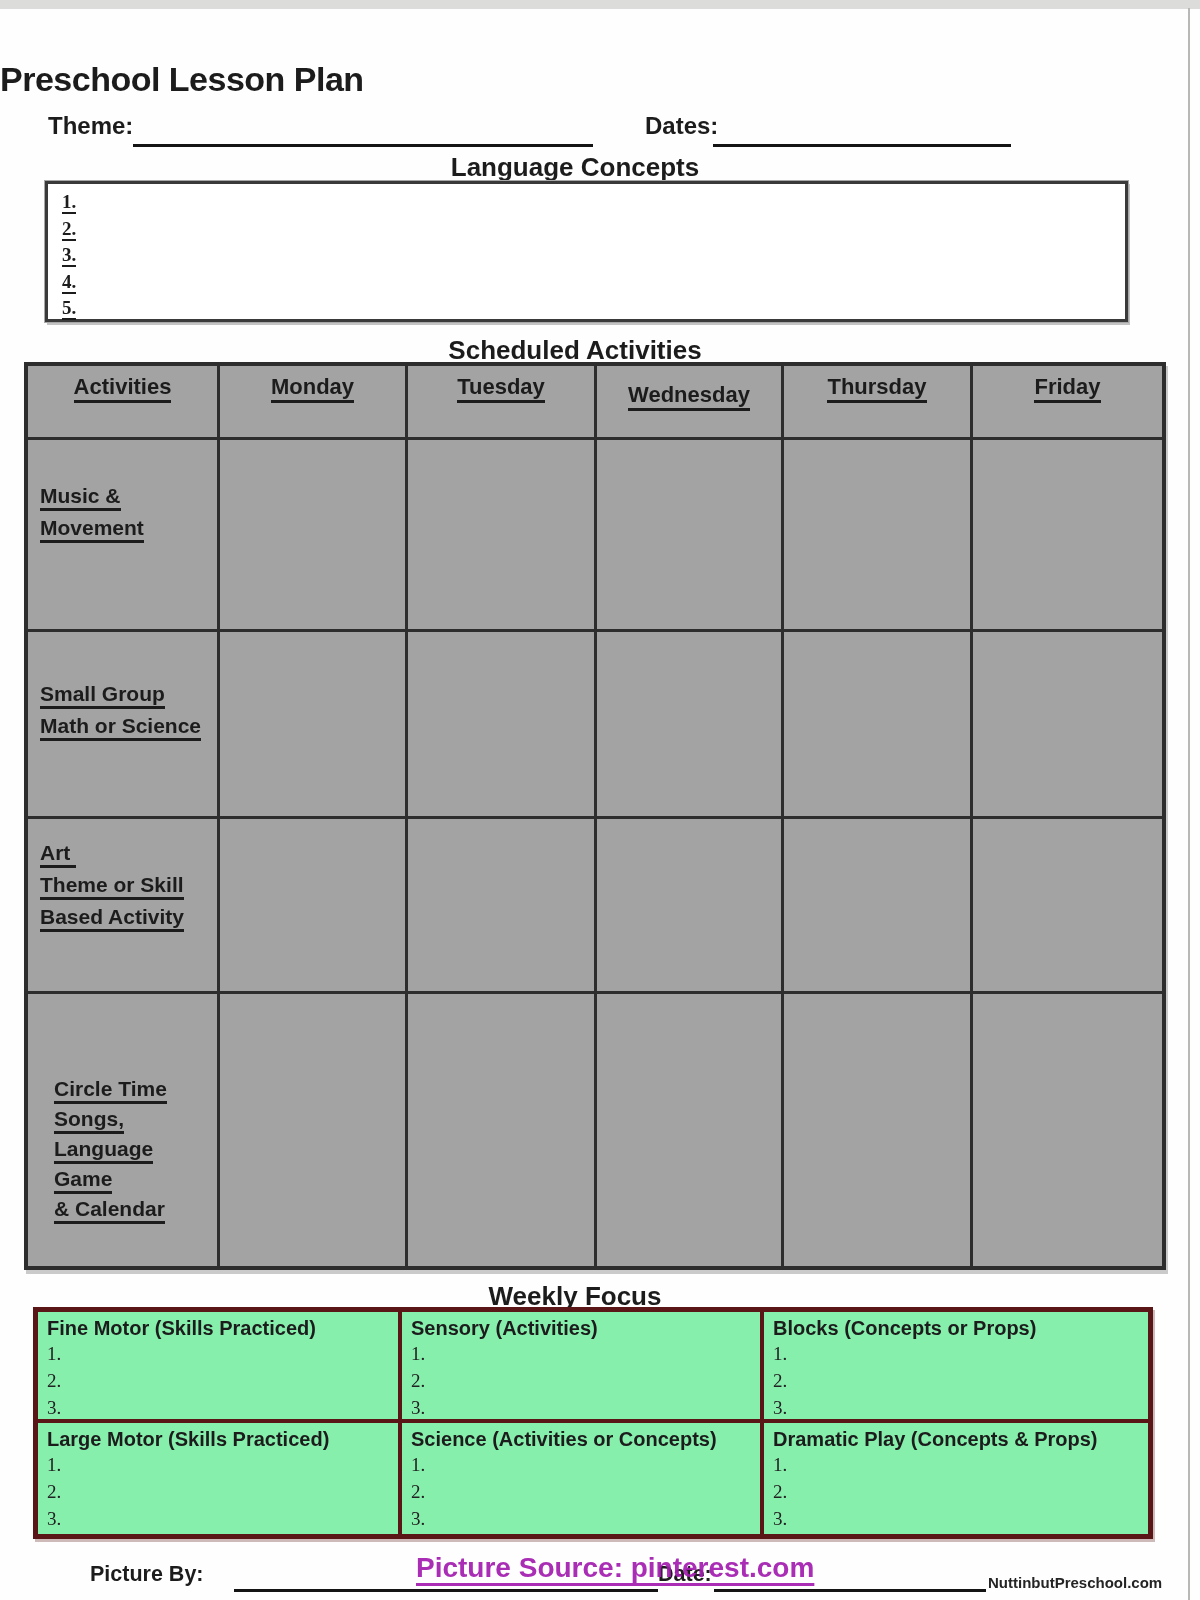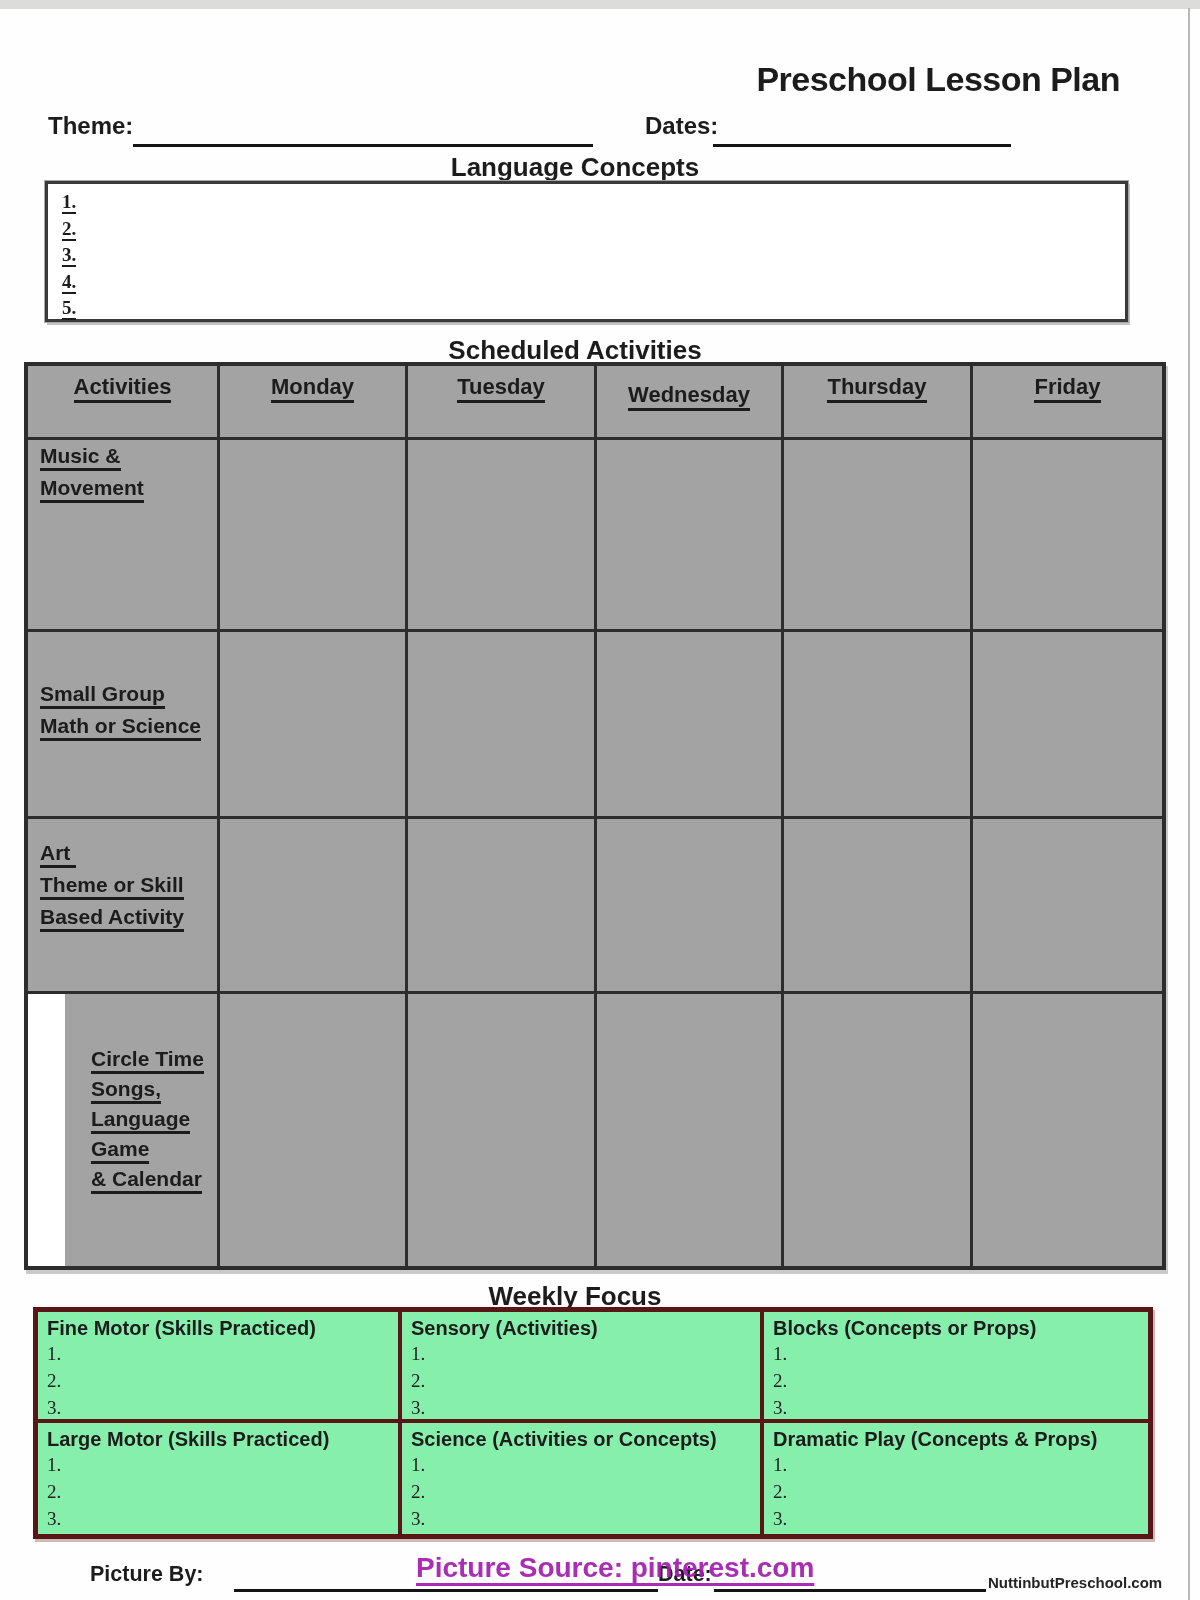--- a/index.html
+++ b/index.html
@@ -1,21 +1,21 @@
 <!DOCTYPE html>
 <html><head>
 <meta charset="utf-8">
 <style>
   html,body{margin:0;padding:0;}
   body{width:1200px;height:1600px;background:#fbfbfa;font-family:"Liberation Sans",sans-serif;color:#1c1c1c;}
   .page{position:relative;width:1200px;height:1600px;background:#fefefe;overflow:hidden;}
   .edge-top{position:absolute;left:0;top:0;width:1200px;height:9px;background:#dcdcda;}
   .edge-right{position:absolute;left:1188px;top:8px;width:2px;height:1592px;background:#b8b8b6;}
 
-  .title{position:absolute;left:0;top:60px;width:1120px;text-align:right;font-size:34px;font-weight:bold;letter-spacing:-0.5px;}
+  .title{position:absolute;left:0;top:60px;width:1120px;text-align:left;font-size:34px;font-weight:bold;letter-spacing:-0.5px;}
 
   .label{font-weight:bold;font-size:24px;}
   .theme-label{position:absolute;left:48px;top:112px;}
   .dates-label{position:absolute;left:645px;top:112px;}
   .fill-line{position:absolute;border-bottom:3px solid #141414;height:32px;top:112px;}
   .theme-line{left:133px;width:460px;}
   .dates-line{left:713px;width:298px;}
 
   .section-heading{position:absolute;left:0;width:1150px;text-align:center;font-size:26px;font-weight:bold;}
   .section-heading .u{border-bottom:3px solid #1c1c1c;padding-bottom:1px;}
@@ -35,24 +35,24 @@
                border:4px solid #2d2d2d;background:#fff;
                box-shadow:2px 4px 0 rgba(125,125,125,.4);}
   .cell{box-sizing:border-box;border-right:3px solid #2d2d2d;border-bottom:3px solid #2d2d2d;background:#a3a3a3;}
   .cell.last-col{border-right:none;}
   .cell.last-row{border-bottom:none;}
   .hdr{text-align:center;font-size:22px;font-weight:bold;padding-top:8px;}
   .hdr.wed{padding-top:16px;}
   .hdr .u,.rowlab .u{border-bottom:3px solid #1c1c1c;padding-bottom:1px;white-space:pre;}
   .rowlab{font-size:21px;font-weight:bold;padding-left:12px;}
   .rowlab div{line-height:32px;}
-  .rl-music{}
+  .rl-music{padding-top:40px;}
   .rl-small{padding-top:46px;}
   .rl-art{padding-top:18px;}
-  .rl-circle{padding-top:50px;padding-left:26px;margin-left:37px;}
+  .rl-circle{padding-top:80px;padding-left:26px;}
   .rl-circle div{line-height:30px;}
 
   .focus-box{position:absolute;left:33px;top:1307px;display:grid;
              grid-template-columns:364px 362px 384px;grid-template-rows:111px 111px;
              border:5px solid #5a1616;background:#fff;
              box-shadow:2px 3px 0 rgba(150,105,105,.45);}
   .fcell{box-sizing:border-box;border-right:4px solid #5a1616;border-bottom:4px solid #5a1616;
          padding:4px 6px 0 9px;background:#86efac;}
   .fcell.last-col{border-right:none;}
   .fcell.last-row{border-bottom:none;}

